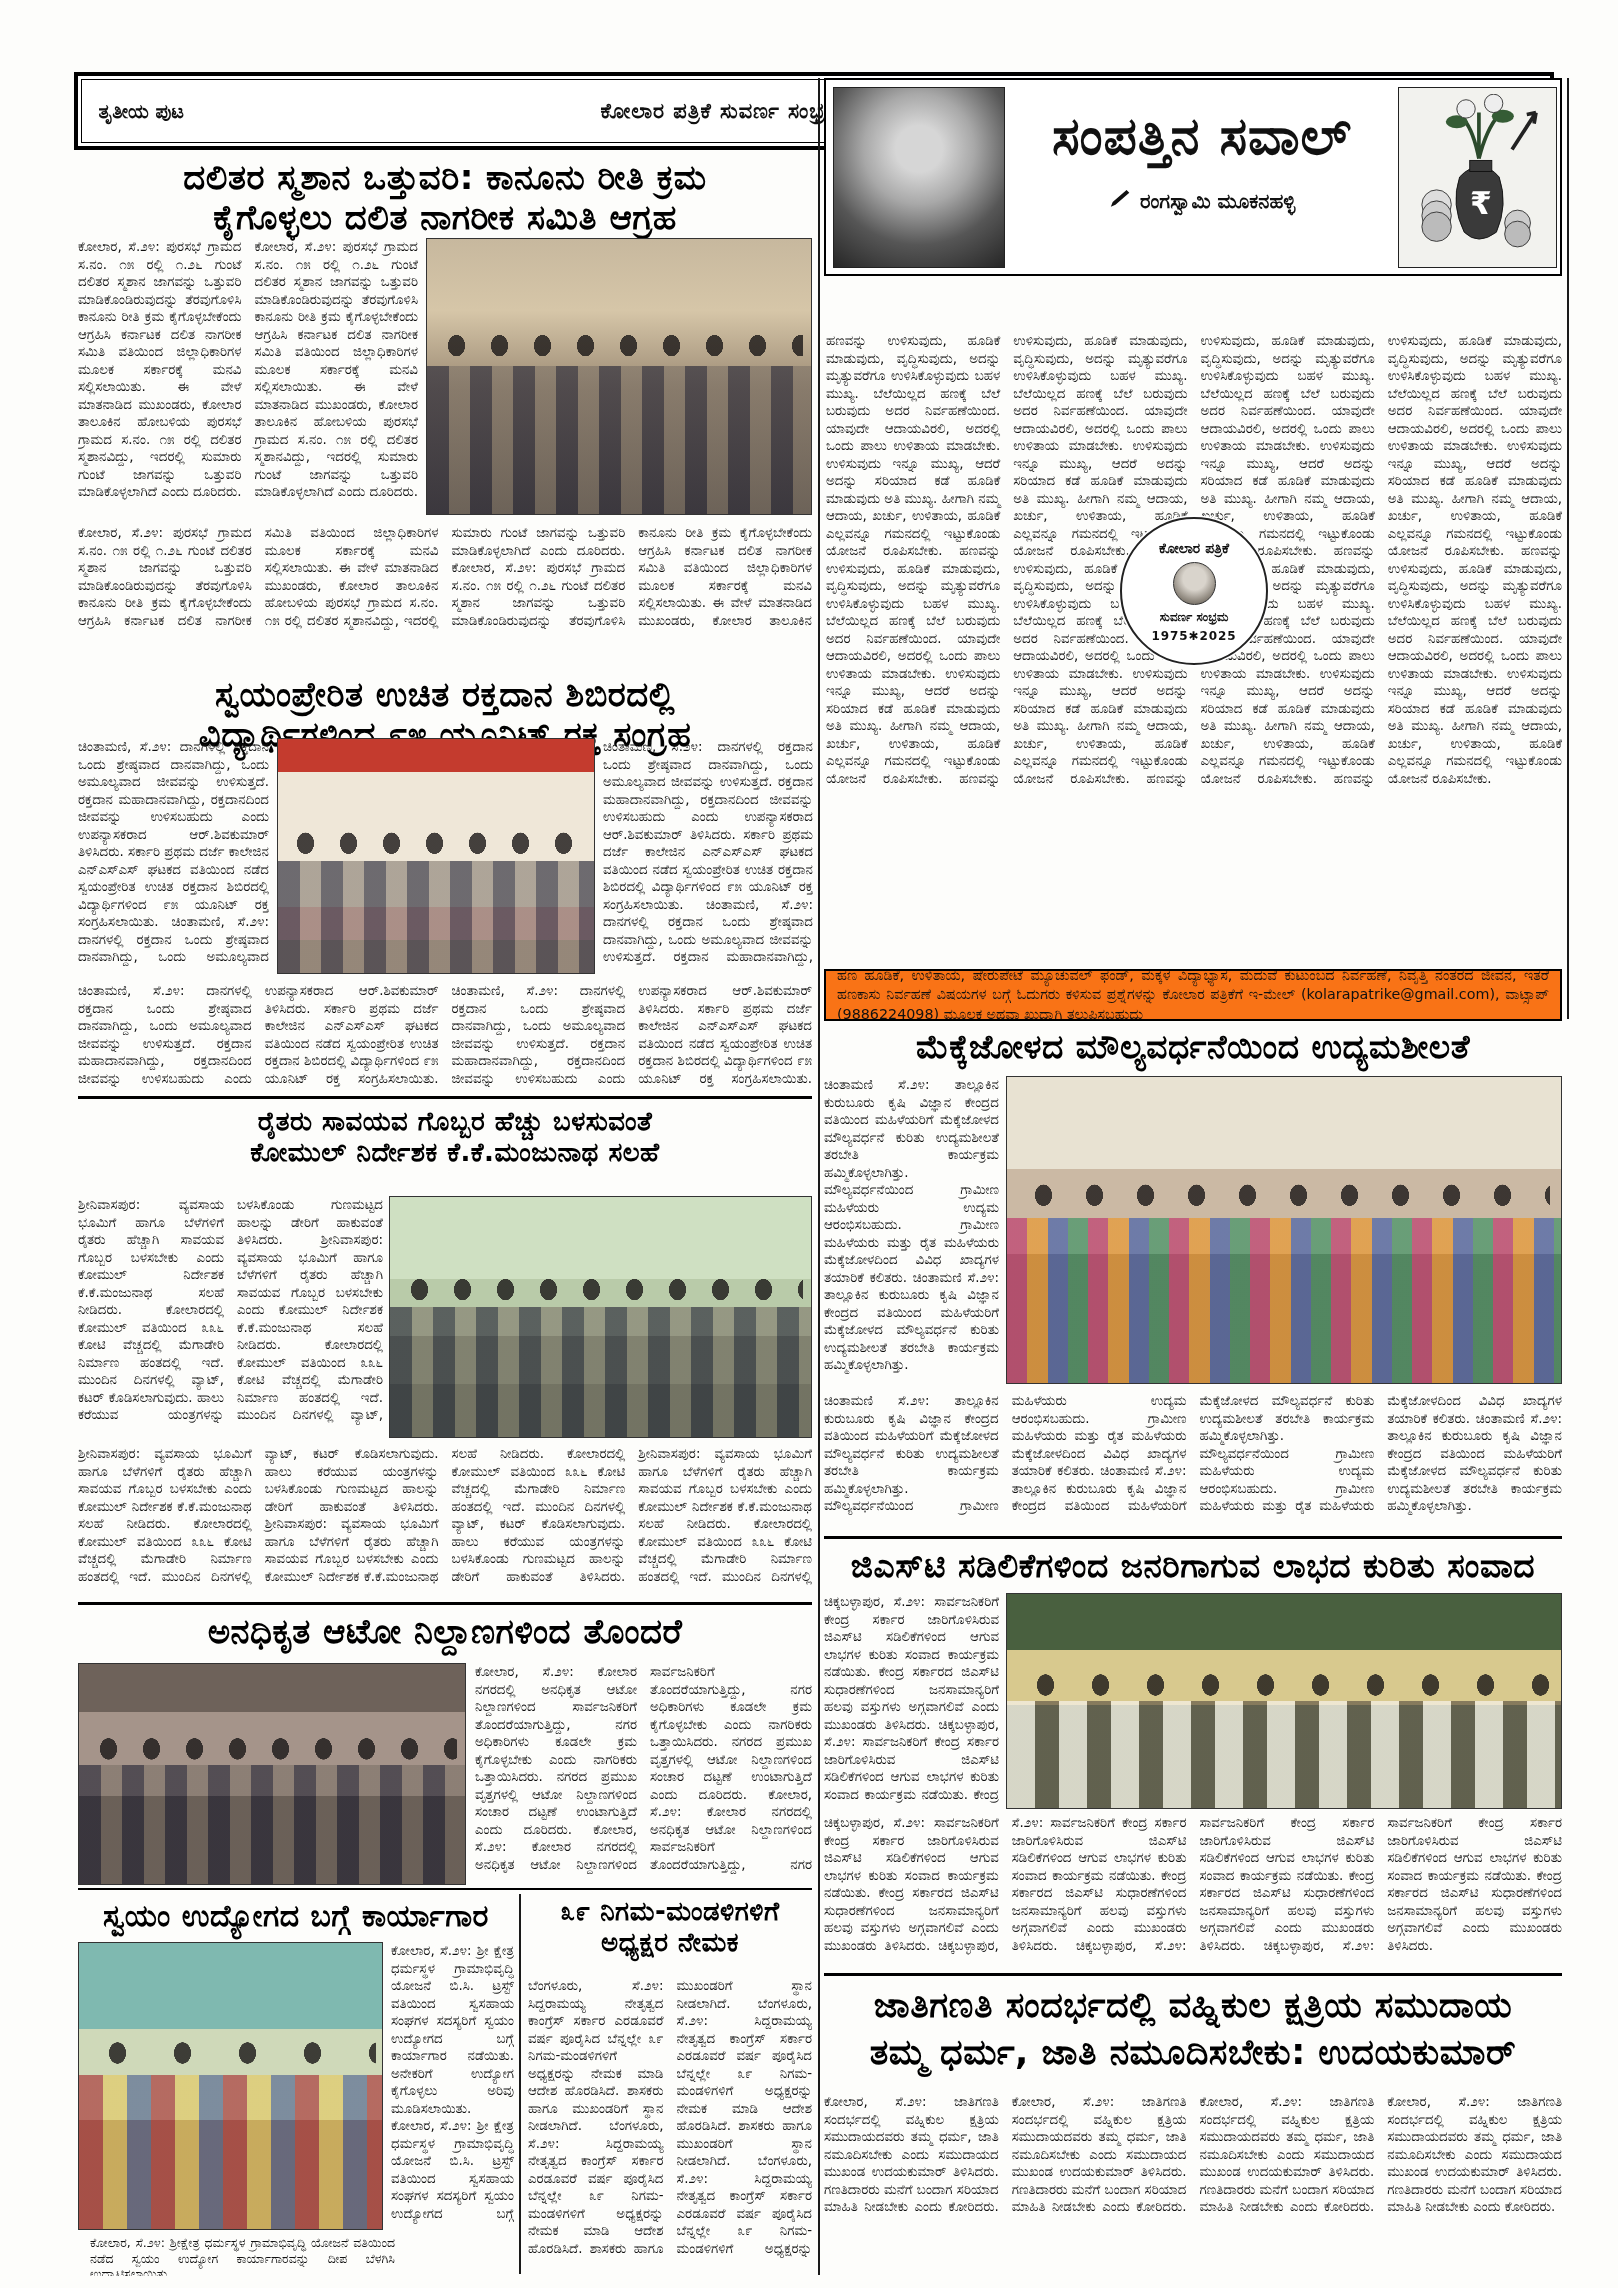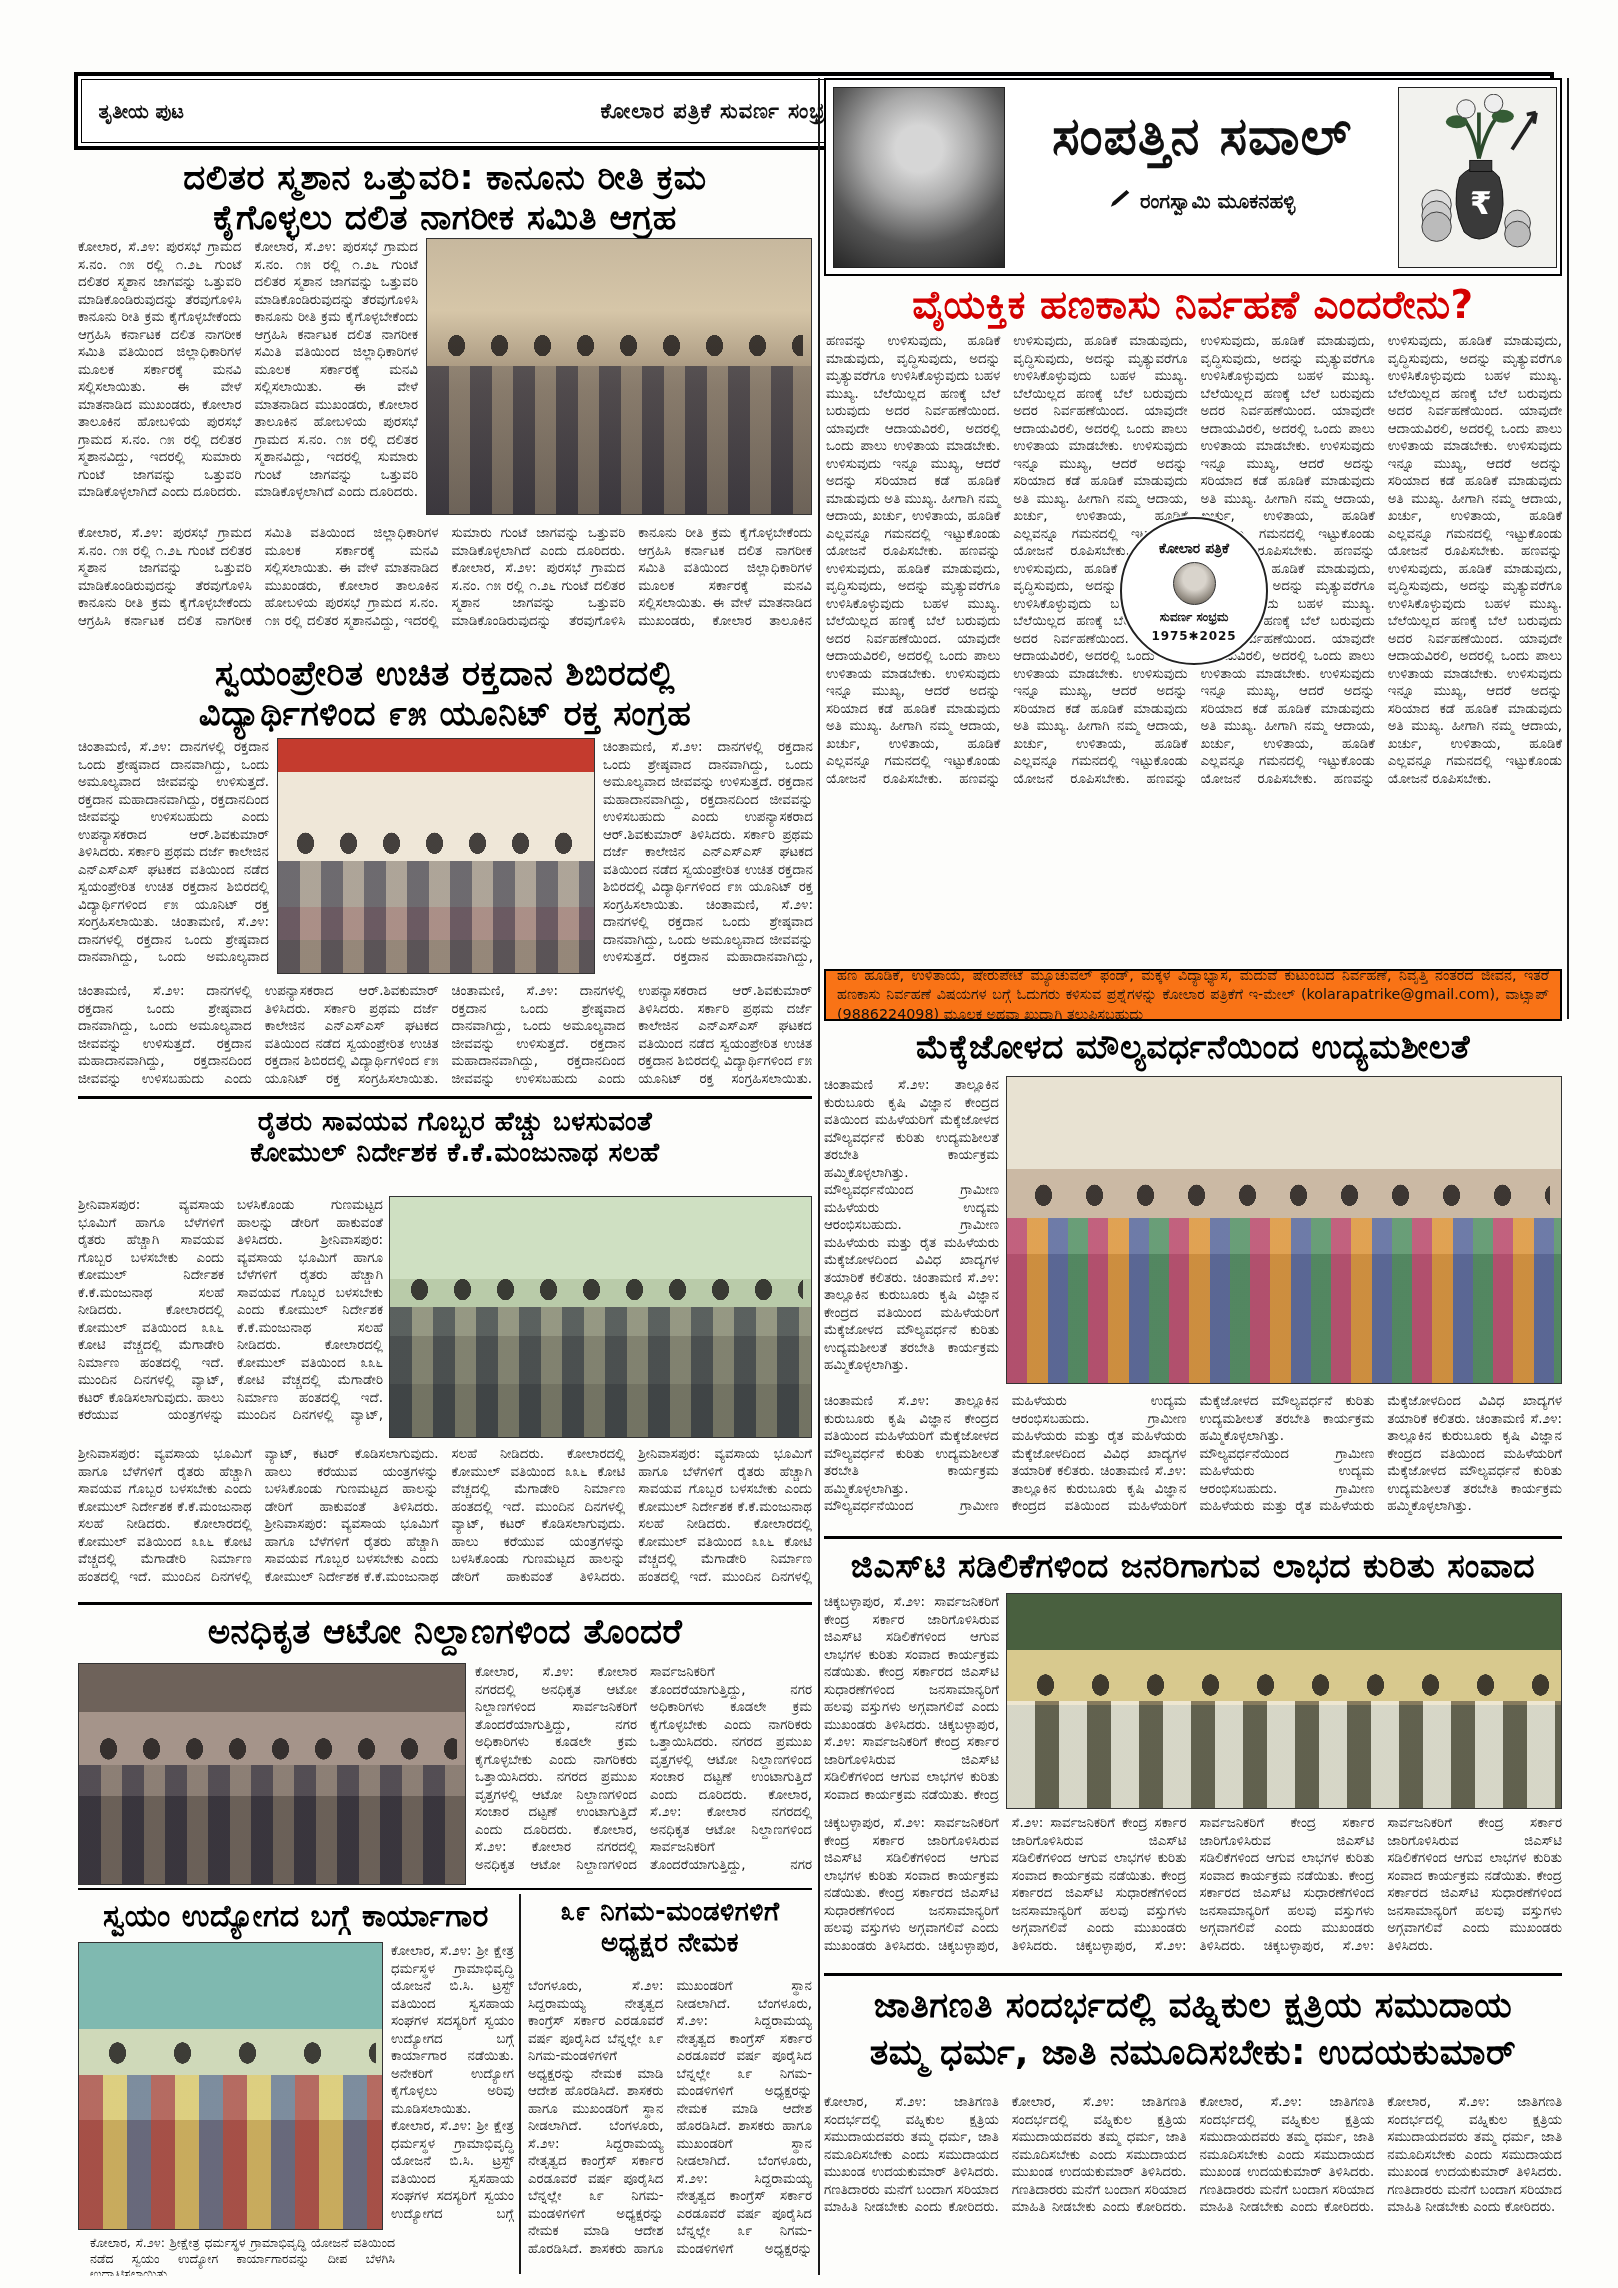--- a/index.html
+++ b/index.html
@@ -70,21 +70,21 @@
     <div>ದಲಿತರ ಸ್ಮಶಾನ ಒತ್ತುವರಿ: ಕಾನೂನು ರೀತಿ ಕ್ರಮ</div>
     <div>ಕೈಗೊಳ್ಳಲು ದಲಿತ ನಾಗರೀಕ ಸಮಿತಿ ಆಗ್ರಹ</div>
   </div>
   <div class="abs photo ph-dalit" style="left:426px;top:238px;width:386px;height:277px;">
     <div class="heads"></div>
     <div class="torsos"></div>
   </div>
   <div class="abs body-text" style="left:78px;top:238px;width:340px;height:279px;column-count:2;">ಕೋಲಾರ, ಸೆ.೨೪: ಪುರಸಭೆ ಗ್ರಾಮದ ಸ.ನಂ. ೧೫ ರಲ್ಲಿ ೧.೨೬ ಗುಂಟೆ ದಲಿತರ ಸ್ಮಶಾನ ಜಾಗವನ್ನು ಒತ್ತುವರಿ ಮಾಡಿಕೊಂಡಿರುವುದನ್ನು ತೆರವುಗೊಳಿಸಿ ಕಾನೂನು ರೀತಿ ಕ್ರಮ ಕೈಗೊಳ್ಳಬೇಕೆಂದು ಆಗ್ರಹಿಸಿ ಕರ್ನಾಟಕ ದಲಿತ ನಾಗರೀಕ ಸಮಿತಿ ವತಿಯಿಂದ ಜಿಲ್ಲಾಧಿಕಾರಿಗಳ ಮೂಲಕ ಸರ್ಕಾರಕ್ಕೆ ಮನವಿ ಸಲ್ಲಿಸಲಾಯಿತು. ಈ ವೇಳೆ ಮಾತನಾಡಿದ ಮುಖಂಡರು, ಕೋಲಾರ ತಾಲೂಕಿನ ಹೋಬಳಿಯ ಪುರಸಭೆ ಗ್ರಾಮದ ಸ.ನಂ. ೧೫ ರಲ್ಲಿ ದಲಿತರ ಸ್ಮಶಾನವಿದ್ದು, ಇದರಲ್ಲಿ ಸುಮಾರು ಗುಂಟೆ ಜಾಗವನ್ನು ಒತ್ತುವರಿ ಮಾಡಿಕೊಳ್ಳಲಾಗಿದೆ ಎಂದು ದೂರಿದರು.  ಕೋಲಾರ, ಸೆ.೨೪: ಪುರಸಭೆ ಗ್ರಾಮದ ಸ.ನಂ. ೧೫ ರಲ್ಲಿ ೧.೨೬ ಗುಂಟೆ ದಲಿತರ ಸ್ಮಶಾನ ಜಾಗವನ್ನು ಒತ್ತುವರಿ ಮಾಡಿಕೊಂಡಿರುವುದನ್ನು ತೆರವುಗೊಳಿಸಿ ಕಾನೂನು ರೀತಿ ಕ್ರಮ ಕೈಗೊಳ್ಳಬೇಕೆಂದು ಆಗ್ರಹಿಸಿ ಕರ್ನಾಟಕ ದಲಿತ ನಾಗರೀಕ ಸಮಿತಿ ವತಿಯಿಂದ ಜಿಲ್ಲಾಧಿಕಾರಿಗಳ ಮೂಲಕ ಸರ್ಕಾರಕ್ಕೆ ಮನವಿ ಸಲ್ಲಿಸಲಾಯಿತು. ಈ ವೇಳೆ ಮಾತನಾಡಿದ ಮುಖಂಡರು, ಕೋಲಾರ ತಾಲೂಕಿನ ಹೋಬಳಿಯ ಪುರಸಭೆ ಗ್ರಾಮದ ಸ.ನಂ. ೧೫ ರಲ್ಲಿ ದಲಿತರ ಸ್ಮಶಾನವಿದ್ದು, ಇದರಲ್ಲಿ ಸುಮಾರು ಗುಂಟೆ ಜಾಗವನ್ನು ಒತ್ತುವರಿ ಮಾಡಿಕೊಳ್ಳಲಾಗಿದೆ ಎಂದು ದೂರಿದರು.  ಕೋಲಾರ, ಸೆ.೨೪: ಪುರಸಭೆ ಗ್ರಾಮದ ಸ.ನಂ. ೧೫ ರಲ್ಲಿ ೧.೨೬ ಗುಂಟೆ ದಲಿತರ ಸ್ಮಶಾನ ಜಾಗವನ್ನು ಒತ್ತುವರಿ ಮಾಡಿಕೊಂಡಿರುವುದನ್ನು ತೆರವುಗೊಳಿಸಿ ಕಾನೂನು ರೀತಿ ಕ್ರಮ ಕೈಗೊಳ್ಳಬೇಕೆಂದು ಆಗ್ರಹಿಸಿ ಕರ್ನಾಟಕ ದಲಿತ ನಾಗರೀಕ ಸಮಿತಿ ವತಿಯಿಂದ ಜಿಲ್ಲಾಧಿಕಾರಿಗಳ ಮೂಲಕ ಸರ್ಕಾರಕ್ಕೆ ಮನವಿ ಸಲ್ಲಿಸಲಾಯಿತು. ಈ ವೇಳೆ ಮಾತನಾಡಿದ ಮುಖಂಡರು, ಕೋಲಾರ ತಾಲೂಕಿನ ಹೋಬಳಿಯ ಪುರಸಭೆ ಗ್ರಾಮದ ಸ.ನಂ. ೧೫ ರಲ್ಲಿ ದಲಿತರ ಸ್ಮಶಾನವಿದ್ದು, ಇದರಲ್ಲಿ ಸುಮಾರು ಗುಂಟೆ ಜಾಗವನ್ನು ಒತ್ತುವರಿ ಮಾಡಿಕೊಳ್ಳಲಾಗಿದೆ ಎಂದು ದೂರಿದರು.  ಕೋಲಾರ, ಸೆ.೨೪: ಪುರಸಭೆ ಗ್ರಾಮದ ಸ.ನಂ. ೧೫ ರಲ್ಲಿ ೧.೨೬ ಗುಂಟೆ ದಲಿತರ ಸ್ಮಶಾನ ಜಾಗವನ್ನು ಒತ್ತುವರಿ ಮಾಡಿಕೊಂಡಿರುವುದನ್ನು ತೆರವುಗೊಳಿಸಿ ಕಾನೂನು ರೀತಿ ಕ್ರಮ ಕೈಗೊಳ್ಳಬೇಕೆಂದು ಆಗ್ರಹಿಸಿ ಕರ್ನಾಟಕ ದಲಿತ ನಾಗರೀಕ ಸಮಿತಿ ವತಿಯಿಂದ ಜಿಲ್ಲಾಧಿಕಾರಿಗಳ ಮೂಲಕ ಸರ್ಕಾರಕ್ಕೆ ಮನವಿ ಸಲ್ಲಿಸಲಾಯಿತು. ಈ ವೇಳೆ ಮಾತನಾಡಿದ ಮುಖಂಡರು, ಕೋಲಾರ ತಾಲೂಕಿನ ಹೋಬಳಿಯ ಪುರಸಭೆ ಗ್ರಾಮದ ಸ.ನಂ. ೧೫ ರಲ್ಲಿ ದಲಿತರ ಸ್ಮಶಾನವಿದ್ದು, ಇದರಲ್ಲಿ ಸುಮಾರು ಗುಂಟೆ ಜಾಗವನ್ನು ಒತ್ತುವರಿ ಮಾಡಿಕೊಳ್ಳಲಾಗಿದೆ ಎಂದು ದೂರಿದರು.  </div>
   <div class="abs body-text" style="left:78px;top:524px;width:734px;height:111px;column-count:4;">ಕೋಲಾರ, ಸೆ.೨೪: ಪುರಸಭೆ ಗ್ರಾಮದ ಸ.ನಂ. ೧೫ ರಲ್ಲಿ ೧.೨೬ ಗುಂಟೆ ದಲಿತರ ಸ್ಮಶಾನ ಜಾಗವನ್ನು ಒತ್ತುವರಿ ಮಾಡಿಕೊಂಡಿರುವುದನ್ನು ತೆರವುಗೊಳಿಸಿ ಕಾನೂನು ರೀತಿ ಕ್ರಮ ಕೈಗೊಳ್ಳಬೇಕೆಂದು ಆಗ್ರಹಿಸಿ ಕರ್ನಾಟಕ ದಲಿತ ನಾಗರೀಕ ಸಮಿತಿ ವತಿಯಿಂದ ಜಿಲ್ಲಾಧಿಕಾರಿಗಳ ಮೂಲಕ ಸರ್ಕಾರಕ್ಕೆ ಮನವಿ ಸಲ್ಲಿಸಲಾಯಿತು. ಈ ವೇಳೆ ಮಾತನಾಡಿದ ಮುಖಂಡರು, ಕೋಲಾರ ತಾಲೂಕಿನ ಹೋಬಳಿಯ ಪುರಸಭೆ ಗ್ರಾಮದ ಸ.ನಂ. ೧೫ ರಲ್ಲಿ ದಲಿತರ ಸ್ಮಶಾನವಿದ್ದು, ಇದರಲ್ಲಿ ಸುಮಾರು ಗುಂಟೆ ಜಾಗವನ್ನು ಒತ್ತುವರಿ ಮಾಡಿಕೊಳ್ಳಲಾಗಿದೆ ಎಂದು ದೂರಿದರು.  ಕೋಲಾರ, ಸೆ.೨೪: ಪುರಸಭೆ ಗ್ರಾಮದ ಸ.ನಂ. ೧೫ ರಲ್ಲಿ ೧.೨೬ ಗುಂಟೆ ದಲಿತರ ಸ್ಮಶಾನ ಜಾಗವನ್ನು ಒತ್ತುವರಿ ಮಾಡಿಕೊಂಡಿರುವುದನ್ನು ತೆರವುಗೊಳಿಸಿ ಕಾನೂನು ರೀತಿ ಕ್ರಮ ಕೈಗೊಳ್ಳಬೇಕೆಂದು ಆಗ್ರಹಿಸಿ ಕರ್ನಾಟಕ ದಲಿತ ನಾಗರೀಕ ಸಮಿತಿ ವತಿಯಿಂದ ಜಿಲ್ಲಾಧಿಕಾರಿಗಳ ಮೂಲಕ ಸರ್ಕಾರಕ್ಕೆ ಮನವಿ ಸಲ್ಲಿಸಲಾಯಿತು. ಈ ವೇಳೆ ಮಾತನಾಡಿದ ಮುಖಂಡರು, ಕೋಲಾರ ತಾಲೂಕಿನ ಹೋಬಳಿಯ ಪುರಸಭೆ ಗ್ರಾಮದ ಸ.ನಂ. ೧೫ ರಲ್ಲಿ ದಲಿತರ ಸ್ಮಶಾನವಿದ್ದು, ಇದರಲ್ಲಿ ಸುಮಾರು ಗುಂಟೆ ಜಾಗವನ್ನು ಒತ್ತುವರಿ ಮಾಡಿಕೊಳ್ಳಲಾಗಿದೆ ಎಂದು ದೂರಿದರು.  ಕೋಲಾರ, ಸೆ.೨೪: ಪುರಸಭೆ ಗ್ರಾಮದ ಸ.ನಂ. ೧೫ ರಲ್ಲಿ ೧.೨೬ ಗುಂಟೆ ದಲಿತರ ಸ್ಮಶಾನ ಜಾಗವನ್ನು ಒತ್ತುವರಿ ಮಾಡಿಕೊಂಡಿರುವುದನ್ನು ತೆರವುಗೊಳಿಸಿ ಕಾನೂನು ರೀತಿ ಕ್ರಮ ಕೈಗೊಳ್ಳಬೇಕೆಂದು ಆಗ್ರಹಿಸಿ ಕರ್ನಾಟಕ ದಲಿತ ನಾಗರೀಕ ಸಮಿತಿ ವತಿಯಿಂದ ಜಿಲ್ಲಾಧಿಕಾರಿಗಳ ಮೂಲಕ ಸರ್ಕಾರಕ್ಕೆ ಮನವಿ ಸಲ್ಲಿಸಲಾಯಿತು. ಈ ವೇಳೆ ಮಾತನಾಡಿದ ಮುಖಂಡರು, ಕೋಲಾರ ತಾಲೂಕಿನ ಹೋಬಳಿಯ ಪುರಸಭೆ ಗ್ರಾಮದ ಸ.ನಂ. ೧೫ ರಲ್ಲಿ ದಲಿತರ ಸ್ಮಶಾನವಿದ್ದು, ಇದರಲ್ಲಿ ಸುಮಾರು ಗುಂಟೆ ಜಾಗವನ್ನು ಒತ್ತುವರಿ ಮಾಡಿಕೊಳ್ಳಲಾಗಿದೆ ಎಂದು ದೂರಿದರು.  ಕೋಲಾರ, ಸೆ.೨೪: ಪುರಸಭೆ ಗ್ರಾಮದ ಸ.ನಂ. ೧೫ ರಲ್ಲಿ ೧.೨೬ ಗುಂಟೆ ದಲಿತರ ಸ್ಮಶಾನ ಜಾಗವನ್ನು ಒತ್ತುವರಿ ಮಾಡಿಕೊಂಡಿರುವುದನ್ನು ತೆರವುಗೊಳಿಸಿ ಕಾನೂನು ರೀತಿ ಕ್ರಮ ಕೈಗೊಳ್ಳಬೇಕೆಂದು ಆಗ್ರಹಿಸಿ ಕರ್ನಾಟಕ ದಲಿತ ನಾಗರೀಕ ಸಮಿತಿ ವತಿಯಿಂದ ಜಿಲ್ಲಾಧಿಕಾರಿಗಳ ಮೂಲಕ ಸರ್ಕಾರಕ್ಕೆ ಮನವಿ ಸಲ್ಲಿಸಲಾಯಿತು. ಈ ವೇಳೆ ಮಾತನಾಡಿದ ಮುಖಂಡರು, ಕೋಲಾರ ತಾಲೂಕಿನ ಹೋಬಳಿಯ ಪುರಸಭೆ ಗ್ರಾಮದ ಸ.ನಂ. ೧೫ ರಲ್ಲಿ ದಲಿತರ ಸ್ಮಶಾನವಿದ್ದು, ಇದರಲ್ಲಿ ಸುಮಾರು ಗುಂಟೆ ಜಾಗವನ್ನು ಒತ್ತುವರಿ ಮಾಡಿಕೊಳ್ಳಲಾಗಿದೆ ಎಂದು ದೂರಿದರು.  </div>
 
-  <div class="abs headline" style="left:78px;top:653px;width:734px;font-size:34px;">
+  <div class="abs headline" style="left:78px;top:674px;width:734px;font-size:34px;">
     <div>ಸ್ವಯಂಪ್ರೇರಿತ ಉಚಿತ ರಕ್ತದಾನ ಶಿಬಿರದಲ್ಲಿ</div>
     <div>ವಿದ್ಯಾರ್ಥಿಗಳಿಂದ ೯೫ ಯೂನಿಟ್ ರಕ್ತ ಸಂಗ್ರಹ</div>
   </div>
   <div class="abs body-text" style="left:78px;top:738px;width:191px;height:236px;column-count:1;">ಚಿಂತಾಮಣಿ, ಸೆ.೨೪: ದಾನಗಳಲ್ಲಿ ರಕ್ತದಾನ ಒಂದು ಶ್ರೇಷ್ಠವಾದ ದಾನವಾಗಿದ್ದು, ಒಂದು ಅಮೂಲ್ಯವಾದ ಜೀವವನ್ನು ಉಳಿಸುತ್ತದೆ. ರಕ್ತದಾನ ಮಹಾದಾನವಾಗಿದ್ದು, ರಕ್ತದಾನದಿಂದ ಜೀವವನ್ನು ಉಳಿಸಬಹುದು ಎಂದು ಉಪನ್ಯಾಸಕರಾದ ಆರ್.ಶಿವಕುಮಾರ್ ತಿಳಿಸಿದರು. ಸರ್ಕಾರಿ ಪ್ರಥಮ ದರ್ಜೆ ಕಾಲೇಜಿನ ಎನ್‌ಎಸ್‌ಎಸ್ ಘಟಕದ ವತಿಯಿಂದ ನಡೆದ ಸ್ವಯಂಪ್ರೇರಿತ ಉಚಿತ ರಕ್ತದಾನ ಶಿಬಿರದಲ್ಲಿ ವಿದ್ಯಾರ್ಥಿಗಳಿಂದ ೯೫ ಯೂನಿಟ್ ರಕ್ತ ಸಂಗ್ರಹಿಸಲಾಯಿತು.  ಚಿಂತಾಮಣಿ, ಸೆ.೨೪: ದಾನಗಳಲ್ಲಿ ರಕ್ತದಾನ ಒಂದು ಶ್ರೇಷ್ಠವಾದ ದಾನವಾಗಿದ್ದು, ಒಂದು ಅಮೂಲ್ಯವಾದ ಜೀವವನ್ನು ಉಳಿಸುತ್ತದೆ. ರಕ್ತದಾನ ಮಹಾದಾನವಾಗಿದ್ದು, ರಕ್ತದಾನದಿಂದ ಜೀವವನ್ನು ಉಳಿಸಬಹುದು ಎಂದು ಉಪನ್ಯಾಸಕರಾದ ಆರ್.ಶಿವಕುಮಾರ್ ತಿಳಿಸಿದರು. ಸರ್ಕಾರಿ ಪ್ರಥಮ ದರ್ಜೆ ಕಾಲೇಜಿನ ಎನ್‌ಎಸ್‌ಎಸ್ ಘಟಕದ ವತಿಯಿಂದ ನಡೆದ ಸ್ವಯಂಪ್ರೇರಿತ ಉಚಿತ ರಕ್ತದಾನ ಶಿಬಿರದಲ್ಲಿ ವಿದ್ಯಾರ್ಥಿಗಳಿಂದ ೯೫ ಯೂನಿಟ್ ರಕ್ತ ಸಂಗ್ರಹಿಸಲಾಯಿತು.  ಚಿಂತಾಮಣಿ, ಸೆ.೨೪: ದಾನಗಳಲ್ಲಿ ರಕ್ತದಾನ ಒಂದು ಶ್ರೇಷ್ಠವಾದ ದಾನವಾಗಿದ್ದು, ಒಂದು ಅಮೂಲ್ಯವಾದ ಜೀವವನ್ನು ಉಳಿಸುತ್ತದೆ. ರಕ್ತದಾನ ಮಹಾದಾನವಾಗಿದ್ದು, ರಕ್ತದಾನದಿಂದ ಜೀವವನ್ನು ಉಳಿಸಬಹುದು ಎಂದು ಉಪನ್ಯಾಸಕರಾದ ಆರ್.ಶಿವಕುಮಾರ್ ತಿಳಿಸಿದರು. ಸರ್ಕಾರಿ ಪ್ರಥಮ ದರ್ಜೆ ಕಾಲೇಜಿನ ಎನ್‌ಎಸ್‌ಎಸ್ ಘಟಕದ ವತಿಯಿಂದ ನಡೆದ ಸ್ವಯಂಪ್ರೇರಿತ ಉಚಿತ ರಕ್ತದಾನ ಶಿಬಿರದಲ್ಲಿ ವಿದ್ಯಾರ್ಥಿಗಳಿಂದ ೯೫ ಯೂನಿಟ್ ರಕ್ತ ಸಂಗ್ರಹಿಸಲಾಯಿತು.  </div>
   <div class="abs photo ph-blood" style="left:277px;top:738px;width:318px;height:236px;">
     <div class="heads" style="top:32%;"></div>
     <div class="torsos" style="top:52%;"></div>
   </div>
   <div class="abs body-text" style="left:603px;top:738px;width:210px;height:236px;column-count:1;">ಚಿಂತಾಮಣಿ, ಸೆ.೨೪: ದಾನಗಳಲ್ಲಿ ರಕ್ತದಾನ ಒಂದು ಶ್ರೇಷ್ಠವಾದ ದಾನವಾಗಿದ್ದು, ಒಂದು ಅಮೂಲ್ಯವಾದ ಜೀವವನ್ನು ಉಳಿಸುತ್ತದೆ. ರಕ್ತದಾನ ಮಹಾದಾನವಾಗಿದ್ದು, ರಕ್ತದಾನದಿಂದ ಜೀವವನ್ನು ಉಳಿಸಬಹುದು ಎಂದು ಉಪನ್ಯಾಸಕರಾದ ಆರ್.ಶಿವಕುಮಾರ್ ತಿಳಿಸಿದರು. ಸರ್ಕಾರಿ ಪ್ರಥಮ ದರ್ಜೆ ಕಾಲೇಜಿನ ಎನ್‌ಎಸ್‌ಎಸ್ ಘಟಕದ ವತಿಯಿಂದ ನಡೆದ ಸ್ವಯಂಪ್ರೇರಿತ ಉಚಿತ ರಕ್ತದಾನ ಶಿಬಿರದಲ್ಲಿ ವಿದ್ಯಾರ್ಥಿಗಳಿಂದ ೯೫ ಯೂನಿಟ್ ರಕ್ತ ಸಂಗ್ರಹಿಸಲಾಯಿತು.  ಚಿಂತಾಮಣಿ, ಸೆ.೨೪: ದಾನಗಳಲ್ಲಿ ರಕ್ತದಾನ ಒಂದು ಶ್ರೇಷ್ಠವಾದ ದಾನವಾಗಿದ್ದು, ಒಂದು ಅಮೂಲ್ಯವಾದ ಜೀವವನ್ನು ಉಳಿಸುತ್ತದೆ. ರಕ್ತದಾನ ಮಹಾದಾನವಾಗಿದ್ದು, ರಕ್ತದಾನದಿಂದ ಜೀವವನ್ನು ಉಳಿಸಬಹುದು ಎಂದು ಉಪನ್ಯಾಸಕರಾದ ಆರ್.ಶಿವಕುಮಾರ್ ತಿಳಿಸಿದರು. ಸರ್ಕಾರಿ ಪ್ರಥಮ ದರ್ಜೆ ಕಾಲೇಜಿನ ಎನ್‌ಎಸ್‌ಎಸ್ ಘಟಕದ ವತಿಯಿಂದ ನಡೆದ ಸ್ವಯಂಪ್ರೇರಿತ ಉಚಿತ ರಕ್ತದಾನ ಶಿಬಿರದಲ್ಲಿ ವಿದ್ಯಾರ್ಥಿಗಳಿಂದ ೯೫ ಯೂನಿಟ್ ರಕ್ತ ಸಂಗ್ರಹಿಸಲಾಯಿತು.  ಚಿಂತಾಮಣಿ, ಸೆ.೨೪: ದಾನಗಳಲ್ಲಿ ರಕ್ತದಾನ ಒಂದು ಶ್ರೇಷ್ಠವಾದ ದಾನವಾಗಿದ್ದು, ಒಂದು ಅಮೂಲ್ಯವಾದ ಜೀವವನ್ನು ಉಳಿಸುತ್ತದೆ. ರಕ್ತದಾನ ಮಹಾದಾನವಾಗಿದ್ದು, ರಕ್ತದಾನದಿಂದ ಜೀವವನ್ನು ಉಳಿಸಬಹುದು ಎಂದು ಉಪನ್ಯಾಸಕರಾದ ಆರ್.ಶಿವಕುಮಾರ್ ತಿಳಿಸಿದರು. ಸರ್ಕಾರಿ ಪ್ರಥಮ ದರ್ಜೆ ಕಾಲೇಜಿನ ಎನ್‌ಎಸ್‌ಎಸ್ ಘಟಕದ ವತಿಯಿಂದ ನಡೆದ ಸ್ವಯಂಪ್ರೇರಿತ ಉಚಿತ ರಕ್ತದಾನ ಶಿಬಿರದಲ್ಲಿ ವಿದ್ಯಾರ್ಥಿಗಳಿಂದ ೯೫ ಯೂನಿಟ್ ರಕ್ತ ಸಂಗ್ರಹಿಸಲಾಯಿತು.  </div>
   <div class="abs body-text" style="left:78px;top:982px;width:734px;height:109px;column-count:4;">ಚಿಂತಾಮಣಿ, ಸೆ.೨೪: ದಾನಗಳಲ್ಲಿ ರಕ್ತದಾನ ಒಂದು ಶ್ರೇಷ್ಠವಾದ ದಾನವಾಗಿದ್ದು, ಒಂದು ಅಮೂಲ್ಯವಾದ ಜೀವವನ್ನು ಉಳಿಸುತ್ತದೆ. ರಕ್ತದಾನ ಮಹಾದಾನವಾಗಿದ್ದು, ರಕ್ತದಾನದಿಂದ ಜೀವವನ್ನು ಉಳಿಸಬಹುದು ಎಂದು ಉಪನ್ಯಾಸಕರಾದ ಆರ್.ಶಿವಕುಮಾರ್ ತಿಳಿಸಿದರು. ಸರ್ಕಾರಿ ಪ್ರಥಮ ದರ್ಜೆ ಕಾಲೇಜಿನ ಎನ್‌ಎಸ್‌ಎಸ್ ಘಟಕದ ವತಿಯಿಂದ ನಡೆದ ಸ್ವಯಂಪ್ರೇರಿತ ಉಚಿತ ರಕ್ತದಾನ ಶಿಬಿರದಲ್ಲಿ ವಿದ್ಯಾರ್ಥಿಗಳಿಂದ ೯೫ ಯೂನಿಟ್ ರಕ್ತ ಸಂಗ್ರಹಿಸಲಾಯಿತು.  ಚಿಂತಾಮಣಿ, ಸೆ.೨೪: ದಾನಗಳಲ್ಲಿ ರಕ್ತದಾನ ಒಂದು ಶ್ರೇಷ್ಠವಾದ ದಾನವಾಗಿದ್ದು, ಒಂದು ಅಮೂಲ್ಯವಾದ ಜೀವವನ್ನು ಉಳಿಸುತ್ತದೆ. ರಕ್ತದಾನ ಮಹಾದಾನವಾಗಿದ್ದು, ರಕ್ತದಾನದಿಂದ ಜೀವವನ್ನು ಉಳಿಸಬಹುದು ಎಂದು ಉಪನ್ಯಾಸಕರಾದ ಆರ್.ಶಿವಕುಮಾರ್ ತಿಳಿಸಿದರು. ಸರ್ಕಾರಿ ಪ್ರಥಮ ದರ್ಜೆ ಕಾಲೇಜಿನ ಎನ್‌ಎಸ್‌ಎಸ್ ಘಟಕದ ವತಿಯಿಂದ ನಡೆದ ಸ್ವಯಂಪ್ರೇರಿತ ಉಚಿತ ರಕ್ತದಾನ ಶಿಬಿರದಲ್ಲಿ ವಿದ್ಯಾರ್ಥಿಗಳಿಂದ ೯೫ ಯೂನಿಟ್ ರಕ್ತ ಸಂಗ್ರಹಿಸಲಾಯಿತು.  ಚಿಂತಾಮಣಿ, ಸೆ.೨೪: ದಾನಗಳಲ್ಲಿ ರಕ್ತದಾನ ಒಂದು ಶ್ರೇಷ್ಠವಾದ ದಾನವಾಗಿದ್ದು, ಒಂದು ಅಮೂಲ್ಯವಾದ ಜೀವವನ್ನು ಉಳಿಸುತ್ತದೆ. ರಕ್ತದಾನ ಮಹಾದಾನವಾಗಿದ್ದು, ರಕ್ತದಾನದಿಂದ ಜೀವವನ್ನು ಉಳಿಸಬಹುದು ಎಂದು ಉಪನ್ಯಾಸಕರಾದ ಆರ್.ಶಿವಕುಮಾರ್ ತಿಳಿಸಿದರು. ಸರ್ಕಾರಿ ಪ್ರಥಮ ದರ್ಜೆ ಕಾಲೇಜಿನ ಎನ್‌ಎಸ್‌ಎಸ್ ಘಟಕದ ವತಿಯಿಂದ ನಡೆದ ಸ್ವಯಂಪ್ರೇರಿತ ಉಚಿತ ರಕ್ತದಾನ ಶಿಬಿರದಲ್ಲಿ ವಿದ್ಯಾರ್ಥಿಗಳಿಂದ ೯೫ ಯೂನಿಟ್ ರಕ್ತ ಸಂಗ್ರಹಿಸಲಾಯಿತು.  ಚಿಂತಾಮಣಿ, ಸೆ.೨೪: ದಾನಗಳಲ್ಲಿ ರಕ್ತದಾನ ಒಂದು ಶ್ರೇಷ್ಠವಾದ ದಾನವಾಗಿದ್ದು, ಒಂದು ಅಮೂಲ್ಯವಾದ ಜೀವವನ್ನು ಉಳಿಸುತ್ತದೆ. ರಕ್ತದಾನ ಮಹಾದಾನವಾಗಿದ್ದು, ರಕ್ತದಾನದಿಂದ ಜೀವವನ್ನು ಉಳಿಸಬಹುದು ಎಂದು ಉಪನ್ಯಾಸಕರಾದ ಆರ್.ಶಿವಕುಮಾರ್ ತಿಳಿಸಿದರು. ಸರ್ಕಾರಿ ಪ್ರಥಮ ದರ್ಜೆ ಕಾಲೇಜಿನ ಎನ್‌ಎಸ್‌ಎಸ್ ಘಟಕದ ವತಿಯಿಂದ ನಡೆದ ಸ್ವಯಂಪ್ರೇರಿತ ಉಚಿತ ರಕ್ತದಾನ ಶಿಬಿರದಲ್ಲಿ ವಿದ್ಯಾರ್ಥಿಗಳಿಂದ ೯೫ ಯೂನಿಟ್ ರಕ್ತ ಸಂಗ್ರಹಿಸಲಾಯಿತು.  </div>
@@ -156,21 +156,20 @@
         <path d="M76 70 Q70 40 60 28 M76 70 Q84 38 98 22 M76 70 Q76 45 76 20" stroke="#2c4a2c" stroke-width="4" fill="none"></path>
         <ellipse cx="52" cy="30" rx="12" ry="7" fill="#355c35"></ellipse>
         <ellipse cx="102" cy="24" rx="12" ry="7" fill="#355c35"></ellipse>
         <circle cx="62" cy="16" r="10" fill="#eee" stroke="#333"></circle>
         <circle cx="92" cy="10" r="10" fill="#eee" stroke="#333"></circle>
         <path d="M112 60 L138 20 M138 20 L128 22 M138 20 L136 32" stroke="#222" stroke-width="4" fill="none"></path>
       </svg>
     </div>
   </div>
 
-  <div class="abs fin-headline" style="left:824px;top:282px;width:738px;">ವೈಯಕ್ತಿಕ ಹಣಕಾಸು ನಿರ್ವಹಣೆ ಎಂದರೇನು?</div>
   <div class="abs body-text" style="left:826px;top:332px;width:736px;height:631px;column-count:4;">ಹಣವನ್ನು ಉಳಿಸುವುದು, ಹೂಡಿಕೆ ಮಾಡುವುದು, ವೃದ್ಧಿಸುವುದು, ಅದನ್ನು ಮೃತ್ಯುವರೆಗೂ ಉಳಿಸಿಕೊಳ್ಳುವುದು ಬಹಳ ಮುಖ್ಯ. ಬೆಲೆಯಿಲ್ಲದ ಹಣಕ್ಕೆ ಬೆಲೆ ಬರುವುದು ಅದರ ನಿರ್ವಹಣೆಯಿಂದ. ಯಾವುದೇ ಆದಾಯವಿರಲಿ, ಅದರಲ್ಲಿ ಒಂದು ಪಾಲು ಉಳಿತಾಯ ಮಾಡಬೇಕು. ಉಳಿಸುವುದು ಇನ್ನೂ ಮುಖ್ಯ, ಆದರೆ ಅದನ್ನು ಸರಿಯಾದ ಕಡೆ ಹೂಡಿಕೆ ಮಾಡುವುದು ಅತಿ ಮುಖ್ಯ. ಹೀಗಾಗಿ ನಮ್ಮ ಆದಾಯ, ಖರ್ಚು, ಉಳಿತಾಯ, ಹೂಡಿಕೆ ಎಲ್ಲವನ್ನೂ ಗಮನದಲ್ಲಿ ಇಟ್ಟುಕೊಂಡು ಯೋಜನೆ ರೂಪಿಸಬೇಕು.  ಹಣವನ್ನು ಉಳಿಸುವುದು, ಹೂಡಿಕೆ ಮಾಡುವುದು, ವೃದ್ಧಿಸುವುದು, ಅದನ್ನು ಮೃತ್ಯುವರೆಗೂ ಉಳಿಸಿಕೊಳ್ಳುವುದು ಬಹಳ ಮುಖ್ಯ. ಬೆಲೆಯಿಲ್ಲದ ಹಣಕ್ಕೆ ಬೆಲೆ ಬರುವುದು ಅದರ ನಿರ್ವಹಣೆಯಿಂದ. ಯಾವುದೇ ಆದಾಯವಿರಲಿ, ಅದರಲ್ಲಿ ಒಂದು ಪಾಲು ಉಳಿತಾಯ ಮಾಡಬೇಕು. ಉಳಿಸುವುದು ಇನ್ನೂ ಮುಖ್ಯ, ಆದರೆ ಅದನ್ನು ಸರಿಯಾದ ಕಡೆ ಹೂಡಿಕೆ ಮಾಡುವುದು ಅತಿ ಮುಖ್ಯ. ಹೀಗಾಗಿ ನಮ್ಮ ಆದಾಯ, ಖರ್ಚು, ಉಳಿತಾಯ, ಹೂಡಿಕೆ ಎಲ್ಲವನ್ನೂ ಗಮನದಲ್ಲಿ ಇಟ್ಟುಕೊಂಡು ಯೋಜನೆ ರೂಪಿಸಬೇಕು.  ಹಣವನ್ನು ಉಳಿಸುವುದು, ಹೂಡಿಕೆ ಮಾಡುವುದು, ವೃದ್ಧಿಸುವುದು, ಅದನ್ನು ಮೃತ್ಯುವರೆಗೂ ಉಳಿಸಿಕೊಳ್ಳುವುದು ಬಹಳ ಮುಖ್ಯ. ಬೆಲೆಯಿಲ್ಲದ ಹಣಕ್ಕೆ ಬೆಲೆ ಬರುವುದು ಅದರ ನಿರ್ವಹಣೆಯಿಂದ. ಯಾವುದೇ ಆದಾಯವಿರಲಿ, ಅದರಲ್ಲಿ ಒಂದು ಪಾಲು ಉಳಿತಾಯ ಮಾಡಬೇಕು. ಉಳಿಸುವುದು ಇನ್ನೂ ಮುಖ್ಯ, ಆದರೆ ಅದನ್ನು ಸರಿಯಾದ ಕಡೆ ಹೂಡಿಕೆ ಮಾಡುವುದು ಅತಿ ಮುಖ್ಯ. ಹೀಗಾಗಿ ನಮ್ಮ ಆದಾಯ, ಖರ್ಚು, ಉಳಿತಾಯ, ಹೂಡಿಕೆ ಎಲ್ಲವನ್ನೂ ಗಮನದಲ್ಲಿ ಇಟ್ಟುಕೊಂಡು ಯೋಜನೆ ರೂಪಿಸಬೇಕು.  ಹಣವನ್ನು ಉಳಿಸುವುದು, ಹೂಡಿಕೆ ಮಾಡುವುದು, ವೃದ್ಧಿಸುವುದು, ಅದನ್ನು ಮೃತ್ಯುವರೆಗೂ ಉಳಿಸಿಕೊಳ್ಳುವುದು ಬಹಳ ಮುಖ್ಯ. ಬೆಲೆಯಿಲ್ಲದ ಹಣಕ್ಕೆ ಬೆಲೆ ಬರುವುದು ಅದರ ನಿರ್ವಹಣೆಯಿಂದ. ಯಾವುದೇ ಆದಾಯವಿರಲಿ, ಅದರಲ್ಲಿ ಒಂದು ಪಾಲು ಉಳಿತಾಯ ಮಾಡಬೇಕು. ಉಳಿಸುವುದು ಇನ್ನೂ ಮುಖ್ಯ, ಆದರೆ ಅದನ್ನು ಸರಿಯಾದ ಕಡೆ ಹೂಡಿಕೆ ಮಾಡುವುದು ಅತಿ ಮುಖ್ಯ. ಹೀಗಾಗಿ ನಮ್ಮ ಆದಾಯ, ಖರ್ಚು, ಉಳಿತಾಯ, ಹೂಡಿಕೆ ಎಲ್ಲವನ್ನೂ ಗಮನದಲ್ಲಿ ಇಟ್ಟುಕೊಂಡು ಯೋಜನೆ ರೂಪಿಸಬೇಕು.  ಹಣವನ್ನು ಉಳಿಸುವುದು, ಹೂಡಿಕೆ ಮಾಡುವುದು, ವೃದ್ಧಿಸುವುದು, ಅದನ್ನು ಮೃತ್ಯುವರೆಗೂ ಉಳಿಸಿಕೊಳ್ಳುವುದು ಬಹಳ ಮುಖ್ಯ. ಬೆಲೆಯಿಲ್ಲದ ಹಣಕ್ಕೆ ಬೆಲೆ ಬರುವುದು ಅದರ ನಿರ್ವಹಣೆಯಿಂದ. ಯಾವುದೇ ಆದಾಯವಿರಲಿ, ಅದರಲ್ಲಿ ಒಂದು ಪಾಲು ಉಳಿತಾಯ ಮಾಡಬೇಕು. ಉಳಿಸುವುದು ಇನ್ನೂ ಮುಖ್ಯ, ಆದರೆ ಅದನ್ನು ಸರಿಯಾದ ಕಡೆ ಹೂಡಿಕೆ ಮಾಡುವುದು ಅತಿ ಮುಖ್ಯ. ಹೀಗಾಗಿ ನಮ್ಮ ಆದಾಯ, ಖರ್ಚು, ಉಳಿತಾಯ, ಹೂಡಿಕೆ ಎಲ್ಲವನ್ನೂ ಗಮನದಲ್ಲಿ ಇಟ್ಟುಕೊಂಡು ಯೋಜನೆ ರೂಪಿಸಬೇಕು.  ಹಣವನ್ನು ಉಳಿಸುವುದು, ಹೂಡಿಕೆ ಮಾಡುವುದು, ವೃದ್ಧಿಸುವುದು, ಅದನ್ನು ಮೃತ್ಯುವರೆಗೂ ಉಳಿಸಿಕೊಳ್ಳುವುದು ಬಹಳ ಮುಖ್ಯ. ಬೆಲೆಯಿಲ್ಲದ ಹಣಕ್ಕೆ ಬೆಲೆ ಬರುವುದು ಅದರ ನಿರ್ವಹಣೆಯಿಂದ. ಯಾವುದೇ ಆದಾಯವಿರಲಿ, ಅದರಲ್ಲಿ ಒಂದು ಪಾಲು ಉಳಿತಾಯ ಮಾಡಬೇಕು. ಉಳಿಸುವುದು ಇನ್ನೂ ಮುಖ್ಯ, ಆದರೆ ಅದನ್ನು ಸರಿಯಾದ ಕಡೆ ಹೂಡಿಕೆ ಮಾಡುವುದು ಅತಿ ಮುಖ್ಯ. ಹೀಗಾಗಿ ನಮ್ಮ ಆದಾಯ, ಖರ್ಚು, ಉಳಿತಾಯ, ಹೂಡಿಕೆ ಎಲ್ಲವನ್ನೂ ಗಮನದಲ್ಲಿ ಇಟ್ಟುಕೊಂಡು ಯೋಜನೆ ರೂಪಿಸಬೇಕು.  ಹಣವನ್ನು ಉಳಿಸುವುದು, ಹೂಡಿಕೆ ಮಾಡುವುದು, ವೃದ್ಧಿಸುವುದು, ಅದನ್ನು ಮೃತ್ಯುವರೆಗೂ ಉಳಿಸಿಕೊಳ್ಳುವುದು ಬಹಳ ಮುಖ್ಯ. ಬೆಲೆಯಿಲ್ಲದ ಹಣಕ್ಕೆ ಬೆಲೆ ಬರುವುದು ಅದರ ನಿರ್ವಹಣೆಯಿಂದ. ಯಾವುದೇ ಆದಾಯವಿರಲಿ, ಅದರಲ್ಲಿ ಒಂದು ಪಾಲು ಉಳಿತಾಯ ಮಾಡಬೇಕು. ಉಳಿಸುವುದು ಇನ್ನೂ ಮುಖ್ಯ, ಆದರೆ ಅದನ್ನು ಸರಿಯಾದ ಕಡೆ ಹೂಡಿಕೆ ಮಾಡುವುದು ಅತಿ ಮುಖ್ಯ. ಹೀಗಾಗಿ ನಮ್ಮ ಆದಾಯ, ಖರ್ಚು, ಉಳಿತಾಯ, ಹೂಡಿಕೆ ಎಲ್ಲವನ್ನೂ ಗಮನದಲ್ಲಿ ಇಟ್ಟುಕೊಂಡು ಯೋಜನೆ ರೂಪಿಸಬೇಕು.  ಹಣವನ್ನು ಉಳಿಸುವುದು, ಹೂಡಿಕೆ ಮಾಡುವುದು, ವೃದ್ಧಿಸುವುದು, ಅದನ್ನು ಮೃತ್ಯುವರೆಗೂ ಉಳಿಸಿಕೊಳ್ಳುವುದು ಬಹಳ ಮುಖ್ಯ. ಬೆಲೆಯಿಲ್ಲದ ಹಣಕ್ಕೆ ಬೆಲೆ ಬರುವುದು ಅದರ ನಿರ್ವಹಣೆಯಿಂದ. ಯಾವುದೇ ಆದಾಯವಿರಲಿ, ಅದರಲ್ಲಿ ಒಂದು ಪಾಲು ಉಳಿತಾಯ ಮಾಡಬೇಕು. ಉಳಿಸುವುದು ಇನ್ನೂ ಮುಖ್ಯ, ಆದರೆ ಅದನ್ನು ಸರಿಯಾದ ಕಡೆ ಹೂಡಿಕೆ ಮಾಡುವುದು ಅತಿ ಮುಖ್ಯ. ಹೀಗಾಗಿ ನಮ್ಮ ಆದಾಯ, ಖರ್ಚು, ಉಳಿತಾಯ, ಹೂಡಿಕೆ ಎಲ್ಲವನ್ನೂ ಗಮನದಲ್ಲಿ ಇಟ್ಟುಕೊಂಡು ಯೋಜನೆ ರೂಪಿಸಬೇಕು.  </div>
   <div class="abs badge" style="left:1120px;top:517px;width:148px;height:148px;">
     <div class="b1">ಕೋಲಾರ ಪತ್ರಿಕೆ</div>
     <div class="face"></div>
     <div class="b2">ಸುವರ್ಣ ಸಂಭ್ರಮ</div>
     <div class="b3">1975✱2025</div>
   </div>
   <div class="abs contact-box" style="left:824px;top:969px;width:738px;height:52px;">ಹಣ ಹೂಡಿಕೆ, ಉಳಿತಾಯ, ಷೇರುಪೇಟೆ ಮ್ಯೂಚುವಲ್ ಫಂಡ್, ಮಕ್ಕಳ ವಿದ್ಯಾಭ್ಯಾಸ, ಮದುವೆ ಕುಟುಂಬದ ನಿರ್ವಹಣೆ, ನಿವೃತ್ತಿ ನಂತರದ ಜೀವನ, ಇತರೆ ಹಣಕಾಸು ನಿರ್ವಹಣೆ ವಿಷಯಗಳ ಬಗ್ಗೆ ಓದುಗರು ಕಳಿಸುವ ಪ್ರಶ್ನೆಗಳನ್ನು ಕೋಲಾರ ಪತ್ರಿಕೆಗೆ ಇ-ಮೇಲ್ (kolarapatrike@gmail.com), ವಾಟ್ಸಾಪ್ (9886224098) ಮೂಲಕ ಅಥವಾ ಖುದ್ದಾಗಿ ತಲುಪಿಸಬಹುದು</div>
 
   <div class="abs headline" style="left:824px;top:1028px;width:738px;font-size:33px;">ಮೆಕ್ಕೆಜೋಳದ ಮೌಲ್ಯವರ್ಧನೆಯಿಂದ ಉದ್ಯಮಶೀಲತೆ</div>

